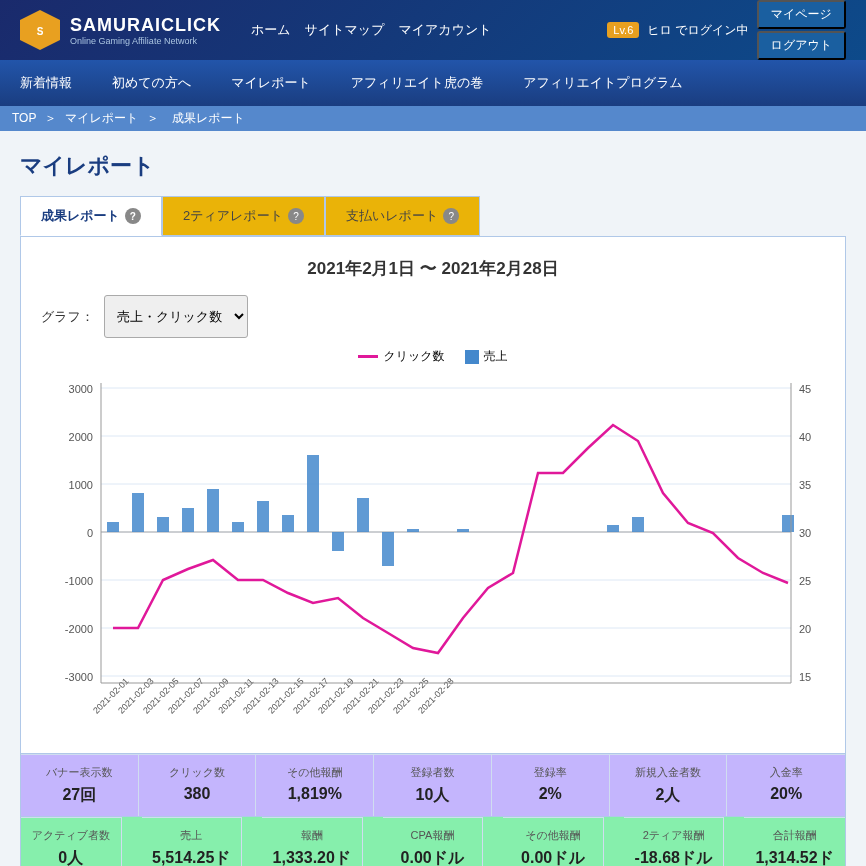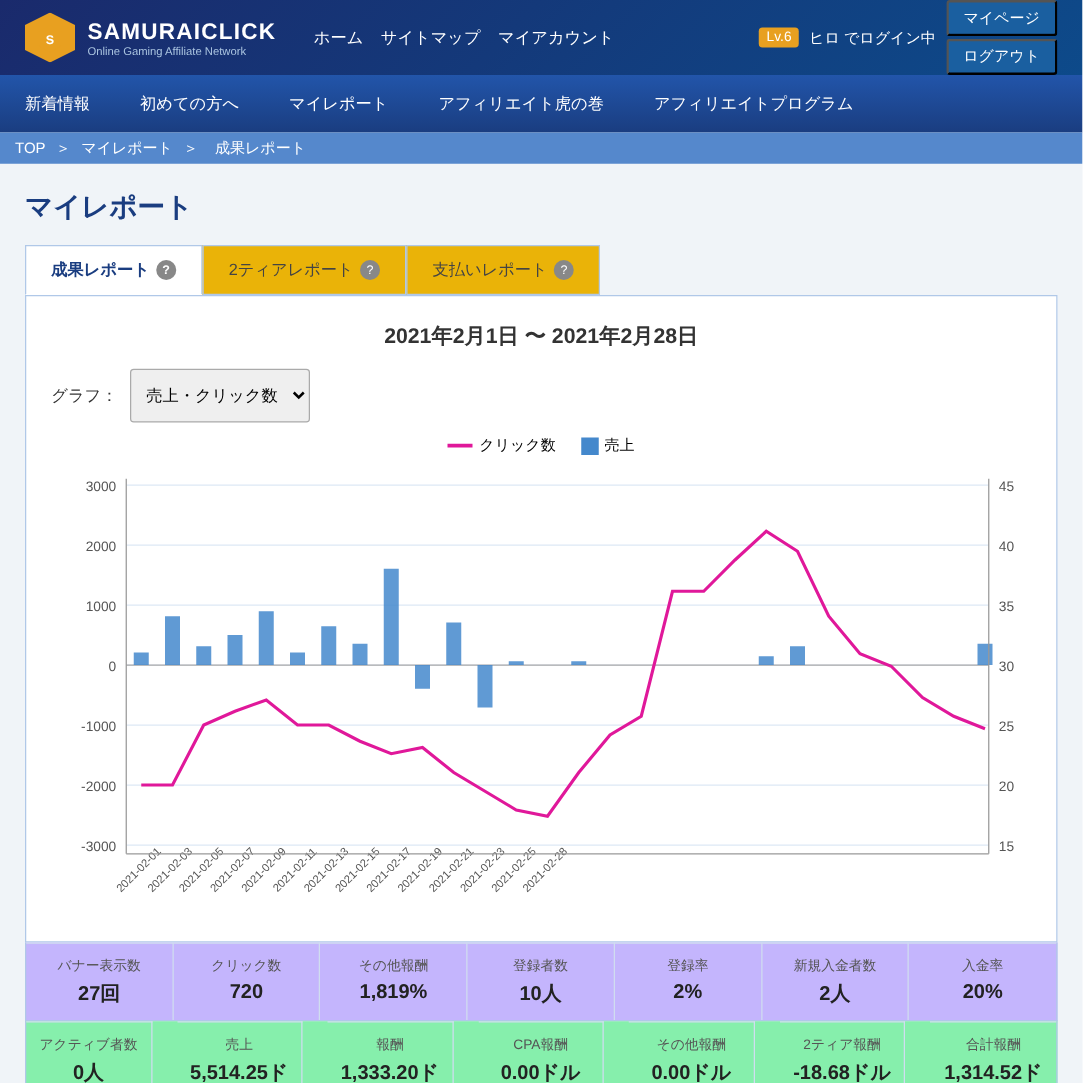--- a/index.html
+++ b/index.html
@@ -276,21 +276,21 @@
     </div>
   </div>
 
   <div class="stats-grid" id="stats-row-1">
   <div class="stat-cell">
         <div class="stat-label">バナー表示数</div>
         <div class="stat-value">27回</div>
       </div>
       <div class="stat-cell">
         <div class="stat-label">クリック数</div>
-        <div class="stat-value">720</div>
+        <div class="stat-value">380</div>
       </div>
       <div class="stat-cell">
         <div class="stat-label">その他報酬</div>
         <div class="stat-value">1,819%</div>
       </div>
       <div class="stat-cell">
         <div class="stat-label">登録者数</div>
         <div class="stat-value">10人</div>
       </div>
       <div class="stat-cell">

